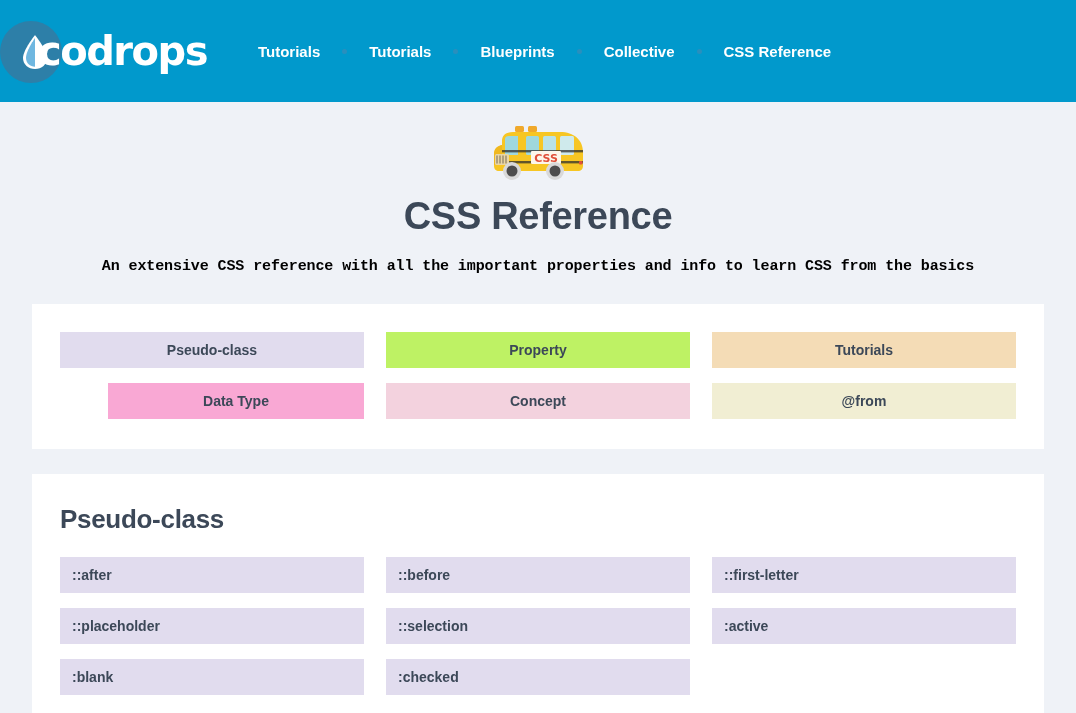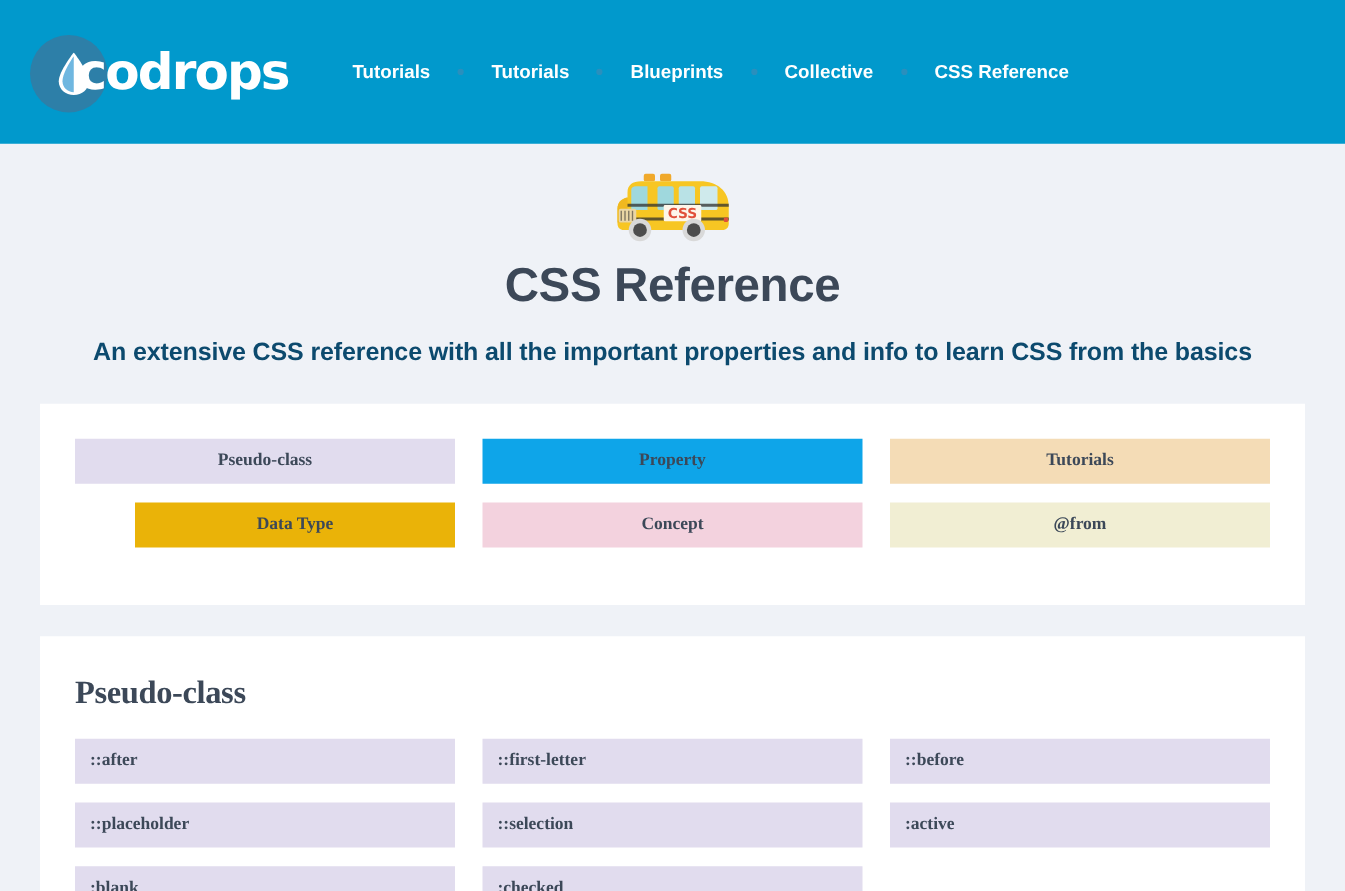--- a/index.html
+++ b/index.html
@@ -11,25 +11,24 @@
   }
 
   body {
     background: #eff2f7;
     font-family: "Liberation Sans", sans-serif;
     -webkit-font-smoothing: antialiased;
   }
 
   
   .site-header {
-    height: 115px;
+    height: 102px;
     background: #0199cc;
     display: flex;
     align-items: center;
-    padding-left: 24px;
   }
 
   .logo {
     display: flex;
     align-items: center;
     position: relative;
     width: 200px;
     height: 72px;
     flex: none;
   }
@@ -102,32 +101,32 @@
 
   .hero-title {
     font-size: 38px;
     font-weight: bold;
     color: #3c4858;
     letter-spacing: -0.3px;
     margin-bottom: 20px;
   }
 
   .hero-sub {
-    font-size: 20px;
-    font-weight: bold;
-    color: #0c4a6e;
+    font-size: 15px;
+    font-weight: bold;
+    color: #000000;
     letter-spacing: -0.1px;
+    font-family: Liberation Mono, monospace;
   }
 
   
   .card {
     background: #ffffff;
     margin: 0 32px;
-    padding: 28px 28px 46px 28px;
-    font-family: Liberation Serif, serif;
+    padding: 28px 28px 30px 28px;
   }
 
   .card.filters { margin-top: 29px; }
   .card.section { margin-top: 25px; padding-top: 30px; }
 
   .grid {
     display: grid;
     grid-template-columns: repeat(3, 1fr);
     column-gap: 22px;
     row-gap: 15px;
@@ -150,23 +149,23 @@
   .section-heading {
     font-size: 26px;
     font-weight: bold;
     color: #3c4858;
     letter-spacing: -0.3px;
     margin-bottom: 22px;
   }
 
   
   .c-pseudo   { background: #e1dcee; }
-  .c-property { background: #0ea5e9; }
+  .c-property { background: #bef264; }
   .c-function { background: #f4dcb6; }
-  .c-datatype { background: #eab308; margin-left: 48px; }
+  .c-datatype { background: #f9a8d4; margin-left: 48px; }
   .c-concept  { background: #f3d2de; }
   .c-atrule   { background: #f1eed3; }
 </style>
 </head>
 <body>
 
 <header class="site-header">
 
   <a class="logo">
     <span class="logo-disc"></span>
@@ -247,21 +246,21 @@
     <div class="tile centered c-datatype">Data Type</div>
     <div class="tile centered c-concept">Concept</div>
     <div class="tile centered c-atrule">@from</div>
   </div>
 </div>
 
 <div class="card section">
   <h2 class="section-heading">Pseudo-class</h2>
   <div class="grid">
     <div class="tile left c-pseudo">::after</div>
+    <div class="tile left c-pseudo">::before</div>
     <div class="tile left c-pseudo">::first-letter</div>
-    <div class="tile left c-pseudo">::before</div>
     <div class="tile left c-pseudo">::placeholder</div>
     <div class="tile left c-pseudo">::selection</div>
     <div class="tile left c-pseudo">:active</div>
     <div class="tile left c-pseudo">:blank</div>
     <div class="tile left c-pseudo">:checked</div>
   </div>
 </div>
 
 </body></html>

